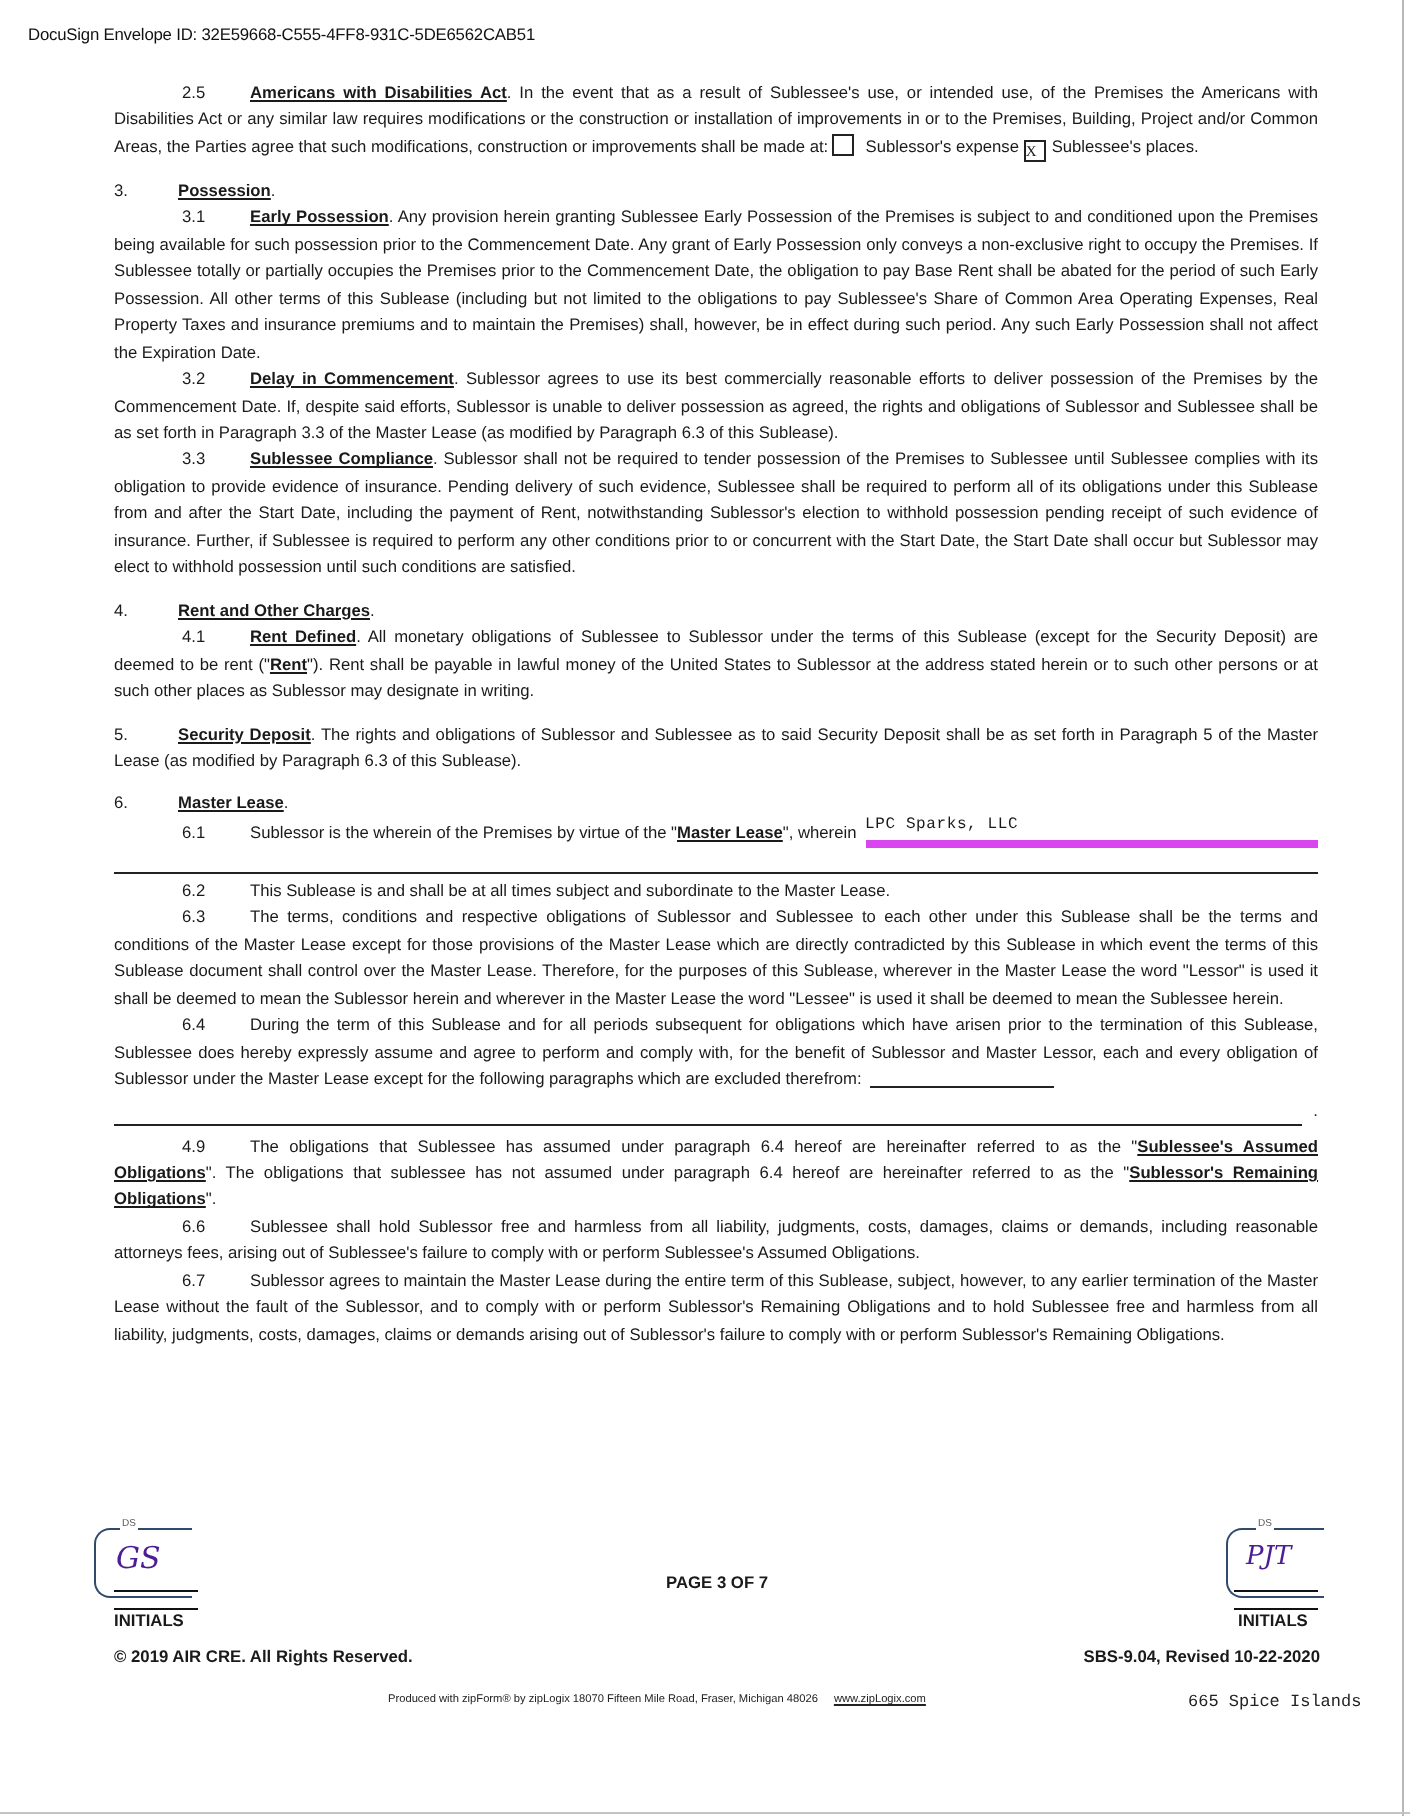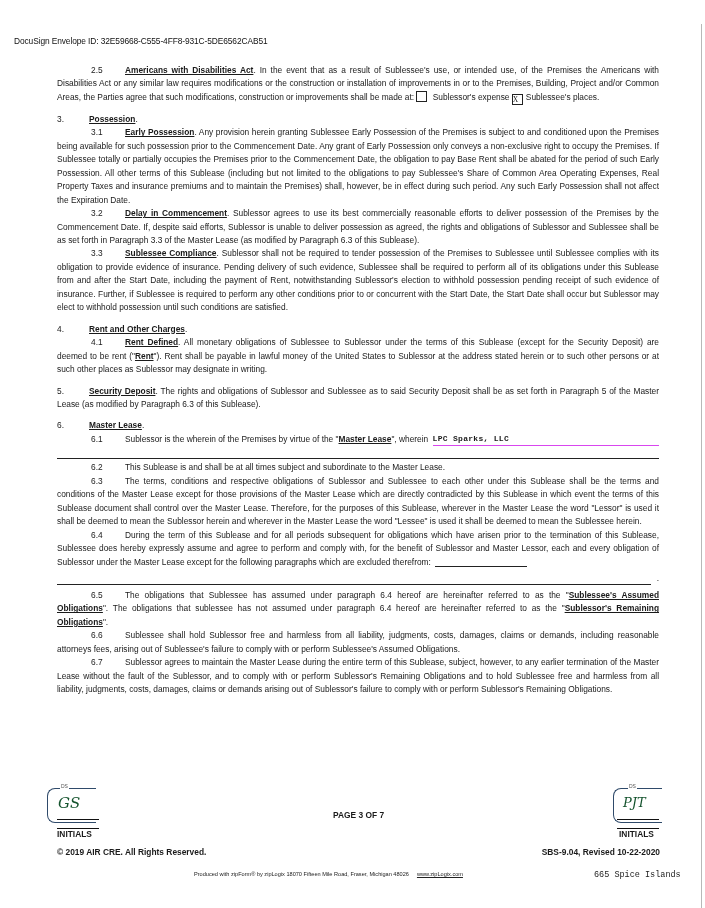--- a/index.html
+++ b/index.html
@@ -1,43 +1,43 @@
 <!DOCTYPE html>
 <html><head>
 <meta charset="utf-8">
 <style>
   html, body { margin: 0; padding: 0; background: #ffffff; }
   body { width: 705px; height: 908px; position: relative; overflow: hidden;
          font-family: "Liberation Sans", sans-serif; color: #1a1a1a; }
-  .page { position: absolute; left: 0; top: 0; width: 705px; height: 640px; background: #fff; margin-top: 24px; }
+  .page { position: absolute; left: 0; top: 0; width: 705px; height: 640px; background: #fff; }
   .rborder { position: absolute; left: 701px; top: 0; width: 1px; height: 908px; background: #b8b8b8; }
   .bborder { position: absolute; left: 0; top: 906px; width: 705px; height: 1px; background: #c4c4c4; }
   .envelope { position: absolute; left: 14px; top: 12px; font-size: 8.4px; letter-spacing: -0.1px; color: #111; }
   .body { position: absolute; left: 57px; top: 40px; width: 602px; font-size: 8.35px; line-height: 13.45px; }
   .p { text-align: justify; text-align-last: left; margin: 0; }
   .p.jl { text-align-last: justify; }
   .num { display: inline-block; width: 32px; }
   .ind { display: inline-block; width: 34px; }
   .subn { display: inline-block; width: 34px; }
   b { font-weight: bold; text-decoration: underline; }
   .gap { height: 8px; }
   .cb { display: inline-block; width: 9px; height: 9px; border: 1px solid #222; vertical-align: -2px; margin: 0 3px 0 0;
         font-size: 7.5px; line-height: 9px; text-align: center; font-family: "Liberation Serif", serif; }
   .fillval { font-family: "Liberation Mono", monospace; font-size: 8px; text-decoration: underline; letter-spacing: 0.3px; }
   .line61 { display: flex; align-items: flex-end; }
-  .line61 .rest { flex: 1; border-bottom: 1px solid #d946ef; height: 11px; margin-left: 2px; position: relative; font-weight: bold; }
+  .line61 .rest { flex: 1; border-bottom: 4px solid #d946ef; height: 11px; margin-left: 2px; position: relative; }
   .fullline { border-bottom: 1px solid #222; height: 12px; margin-bottom: 2px; }
   .line64 { display:inline-block; width: 92px; border-bottom: 1px solid #222; height: 9px; vertical-align: -2px; }
   .line64b { display: flex; align-items: flex-end; height: 16px; }
   .line64b .bar { flex: 1; border-bottom: 1px solid #222; margin-right: 6px; }
 
   .initbox-l { position: absolute; left: 47px; top: 764px; width: 48px; height: 33px; border: 1px solid #2f4a6a; border-right: none; border-radius: 8px 0 0 8px; }
   .initbox-r { position: absolute; left: 613px; top: 764px; width: 48px; height: 33px; border: 1px solid #2f4a6a; border-right: none; border-radius: 8px 0 0 8px; }
   .ds-tag { position: absolute; font-size: 5px; color: #555; background: #fff; padding: 0 1px; }
-  .sig { position: absolute; font-family: "DejaVu Serif", serif; font-style: italic; font-size: 15px; color: #14532d; }
+  .sig { position: absolute; font-family: "DejaVu Serif", serif; font-style: italic; font-size: 15px; color: #4c1d95; }
   .sigline { position: absolute; height: 1px; background: #111; }
   .initials { position: absolute; font-size: 8.4px; font-weight: bold; }
   .pageno { position: absolute; left: 333px; top: 786px; font-size: 8.4px; font-weight: bold; }
   .copy { position: absolute; left: 57px; top: 823px; font-size: 8.4px; font-weight: bold; }
   .rev { position: absolute; right: 45px; top: 823px; font-size: 8.4px; font-weight: bold; }
   .produced { position: absolute; left: 194px; top: 847px; font-size: 5.6px; color: #222; }
   .produced a { color: #222; text-decoration: underline; margin-left: 8px; }
   .addr { position: absolute; left: 594px; top: 846px; font-size: 8.5px; font-family: Liberation Mono, monospace; color: #222; }
 </style>
 </head>
@@ -102,21 +102,21 @@
     </p>
     <p class="p jl" style="text-align-last:auto;">
       <span class="ind"></span><span class="subn">6.4</span><span>During the term of this Sublease and for all periods subsequent for obligations which have arisen prior to the termination of this Sublease, Sublessee does hereby expressly assume and agree to perform and comply with, for the benefit of Sublessor and Master Lessor, each and every obligation of Sublessor under the Master Lease except for the following paragraphs which are excluded therefrom:</span>&nbsp;&nbsp;<span class="line64"></span>
     </p>
     <div class="line64b">
       <span class="bar"></span>
         <span>.</span>
     </div>
     <div style="height:4px"></div>
     <p class="p">
-      <span class="ind"></span><span class="subn">6.5</span><span>The obligations that Sublessee has assumed under paragraph 6.4 hereof are hereinafter referred to as the "</span><b>Sublessee's Assumed Obligations</b><span>". The obligations that sublessee has not assumed under paragraph 6.4 hereof are hereinafter referred to as the "</span><b>Sublessor's Remaining Obligations</b><span>".</span>
+      <span class="ind"></span><span class="subn">4.9</span><span>The obligations that Sublessee has assumed under paragraph 6.4 hereof are hereinafter referred to as the "</span><b>Sublessee's Assumed Obligations</b><span>". The obligations that sublessee has not assumed under paragraph 6.4 hereof are hereinafter referred to as the "</span><b>Sublessor's Remaining Obligations</b><span>".</span>
     </p>
     <p class="p">
       <span class="ind"></span><span class="subn">6.6</span><span>Sublessee shall hold Sublessor free and harmless from all liability, judgments, costs, damages, claims or demands, including reasonable attorneys fees, arising out of Sublessee's failure to comply with or perform Sublessee's Assumed Obligations.</span>
     </p>
     <p class="p">
       <span class="ind"></span><span class="subn">6.7</span><span>Sublessor agrees to maintain the Master Lease during the entire term of this Sublease, subject, however, to any earlier termination of the Master Lease without the fault of the Sublessor, and to comply with or perform Sublessor's Remaining Obligations and to hold Sublessee free and harmless from all liability, judgments, costs, damages, claims or demands arising out of Sublessor's failure to comply with or perform Sublessor's Remaining Obligations.</span>
     </p>
   </div>
 
   <div class="initbox-l"></div>

